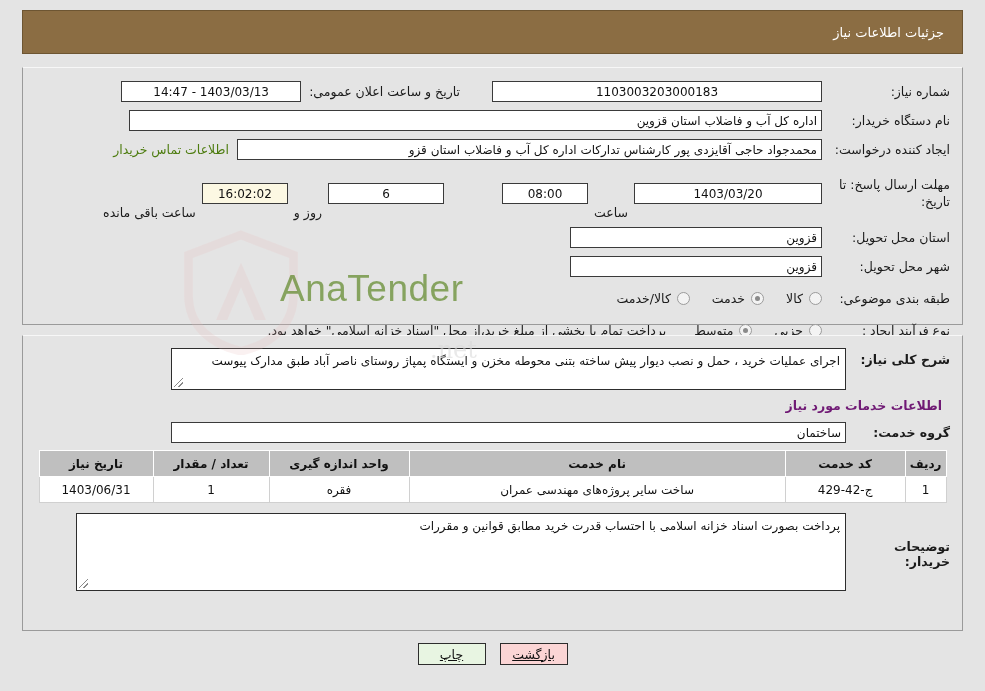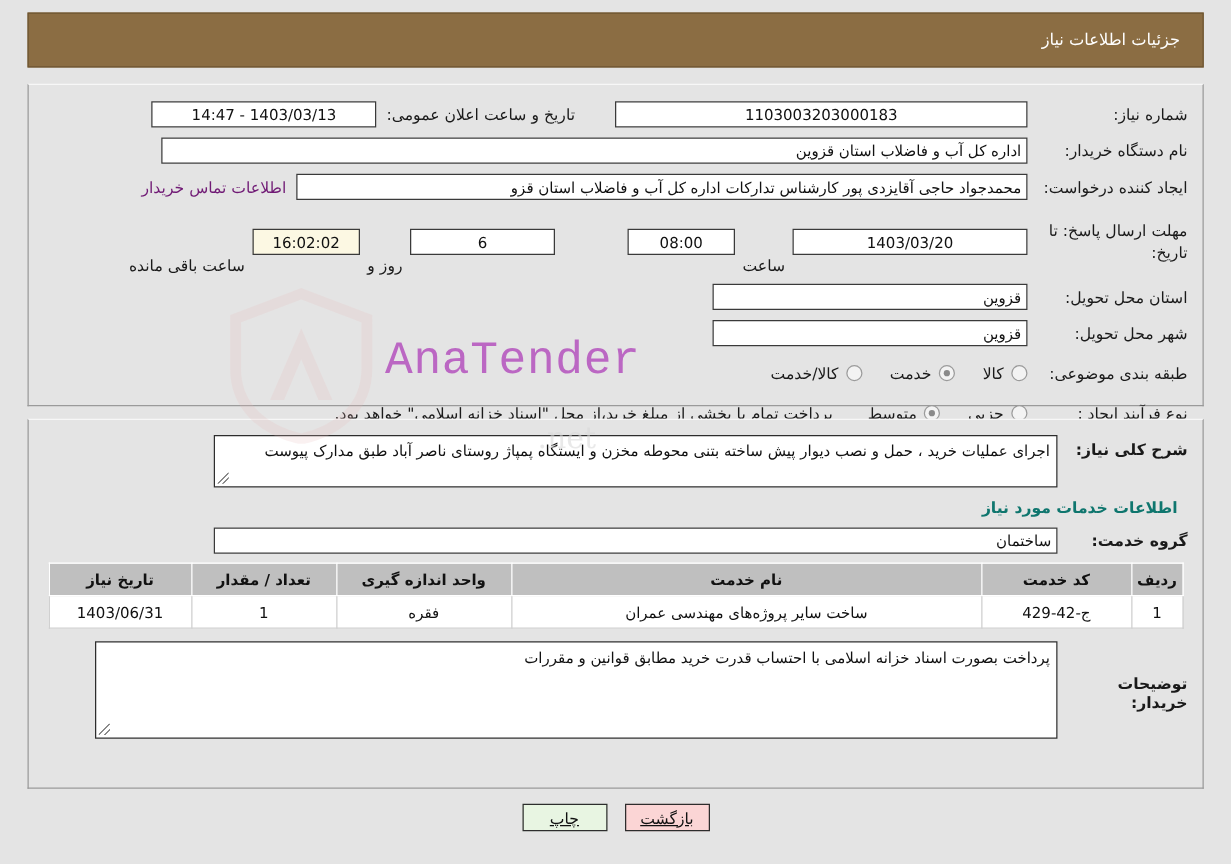--- a/index.html
+++ b/index.html
@@ -67,21 +67,21 @@
     align-items: center;
     padding: 0 4px;
     overflow: hidden;
     white-space: nowrap;
   }
   .fld.center { justify-content: center; }
   .fld.right { justify-content: flex-start; }
   .fld-yellow { background: #fcf8e3; }
   .inline-txt { font-size: 12.5px; color: #1a1a1a; padding: 0 6px; white-space: nowrap; margin-top: 38px; }
   .link {
-    color: #701a75;
+    color: #4d7c0f;
     font-size: 12.5px;
     text-decoration: none;
     padding: 0 8px;
     white-space: nowrap;
     cursor: pointer;
   }
   
   .radio-group { display: flex; align-items: center; gap: 0px; }
   .radio-item { display: flex; align-items: center; margin-left: 22px; white-space: nowrap;}
   .radio {
@@ -120,21 +120,21 @@
     content: "";
     position: absolute;
     left: 2px; bottom: 2px;
     width: 9px; height: 9px;
     background:
       linear-gradient(135deg, transparent 45%, #8a8a8a 45%, #8a8a8a 55%, transparent 55%),
       linear-gradient(135deg, transparent 70%, #8a8a8a 70%, #8a8a8a 80%, transparent 80%);
   }
   .section-title {
     font-size: 12.5px;
-    color: #0f766e;
+    color: #701a75;
     font-weight: bold;
     text-align: right;
     margin: 8px 8px 8px 0;
   }
   .bold-lbl { font-weight: bold; }
   
   table.tbl {
     border-collapse: collapse;
     width: 908px;
     margin: 6px auto 0 auto;
@@ -191,25 +191,25 @@
     z-index: 5;
   }
   .wm-shield {
     position: absolute;
     left: 175px; top: 230px;
     width: 132px; height: 125px;
     opacity: .20;
   }
   .wm-text {
     position: absolute;
-    left: 308px; top: 268px;
+    left: 280px; top: 268px;
     font-size: 37px;
-    color: #a21caf;
+    color: #4d7c0f;
     opacity: .62;
-    font-family: Liberation Mono, monospace;
+    font-family: Liberation Sans, sans-serif;
     letter-spacing: .5px;
     direction: ltr;
   }
   .wm-text2 {
     position: absolute;
     left: 430px; top: 336px;
     font-size: 24px;
     color: #d8d8d8;
     opacity: .55;
     direction: ltr;

